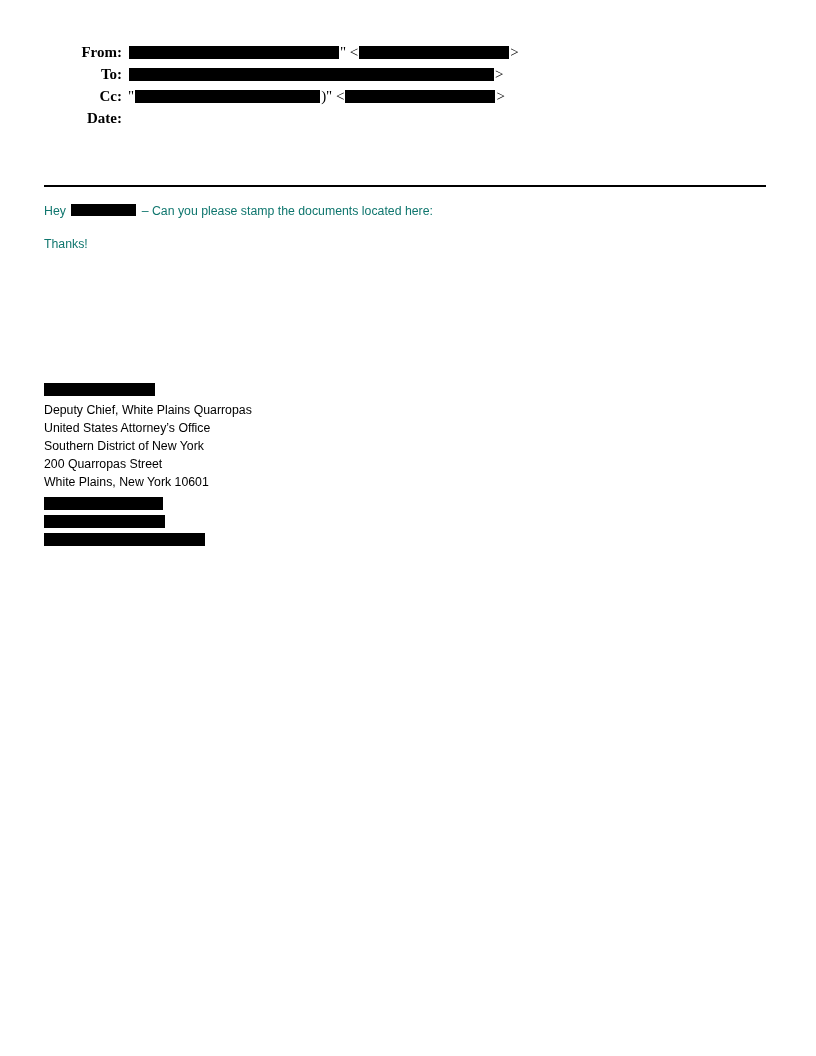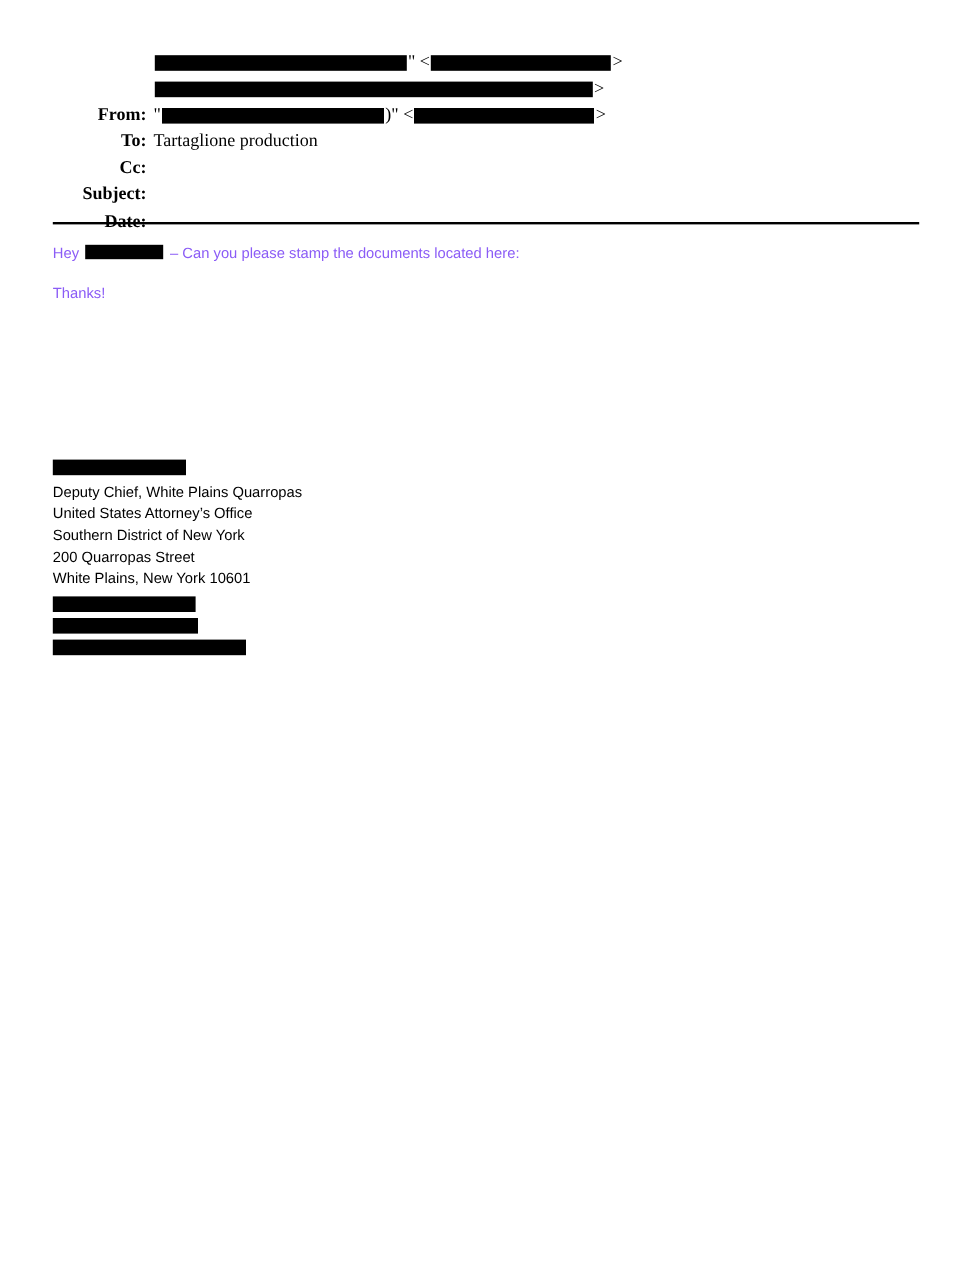--- a/index.html
+++ b/index.html
@@ -38,21 +38,20 @@
   .hlabel {
     width: 78px;
     text-align: right;
     padding-right: 6px;
     font-family: "Liberation Serif", serif;
     font-weight: bold;
     font-size: 15px;
     line-height: 20px;
     white-space: nowrap;
     flex: 0 0 auto;
-    margin-top: 44px;
   }
   .hvalue {
     font-family: "Liberation Serif", serif;
     font-size: 15px;
     line-height: 20px;
     display: flex;
     align-items: center;
     gap: 0px;
     white-space: nowrap;
   }
@@ -83,21 +82,21 @@
 
   
   .body {
     position: absolute;
     left: 44px;
     top: 202px;
     width: 722px;
     font-family: "Liberation Sans", sans-serif;
     font-size: 12.3px;
     line-height: 18px;
-    color: #8b5cf6;
+    color: #0f766e;
   }
   .para { margin: 0 0 15px 0; }
   .para.tight { margin-bottom: 12px; }
   .inline-red {
     display: inline-block;
     background: #000;
     height: 12px;
     vertical-align: -1px;
     margin: 0 2px;
   }
@@ -148,24 +147,20 @@
       <div class="hlabel">Cc:</div>
       <div class="hvalue">
         <span class="punct">"</span>
         <span class="redact" style="width:185px;"></span>
         <span class="punct">)" &lt;</span>
         <span class="redact" style="width:150px;"></span>
         <span class="punct">&gt;</span>
       </div>
     </div>
 
-    <div class="hrow" style="height:23px;">
-      <div class="hlabel">Subject:</div>
-      <div class="hvalue plaintext">Tartaglione production</div>
-    </div>
 
     <div class="hrow" style="height:23px;">
       <div class="hlabel">Date:</div>
     </div>
 
   </div>
 
   <div class="divider"></div>
 
   <div class="body">

